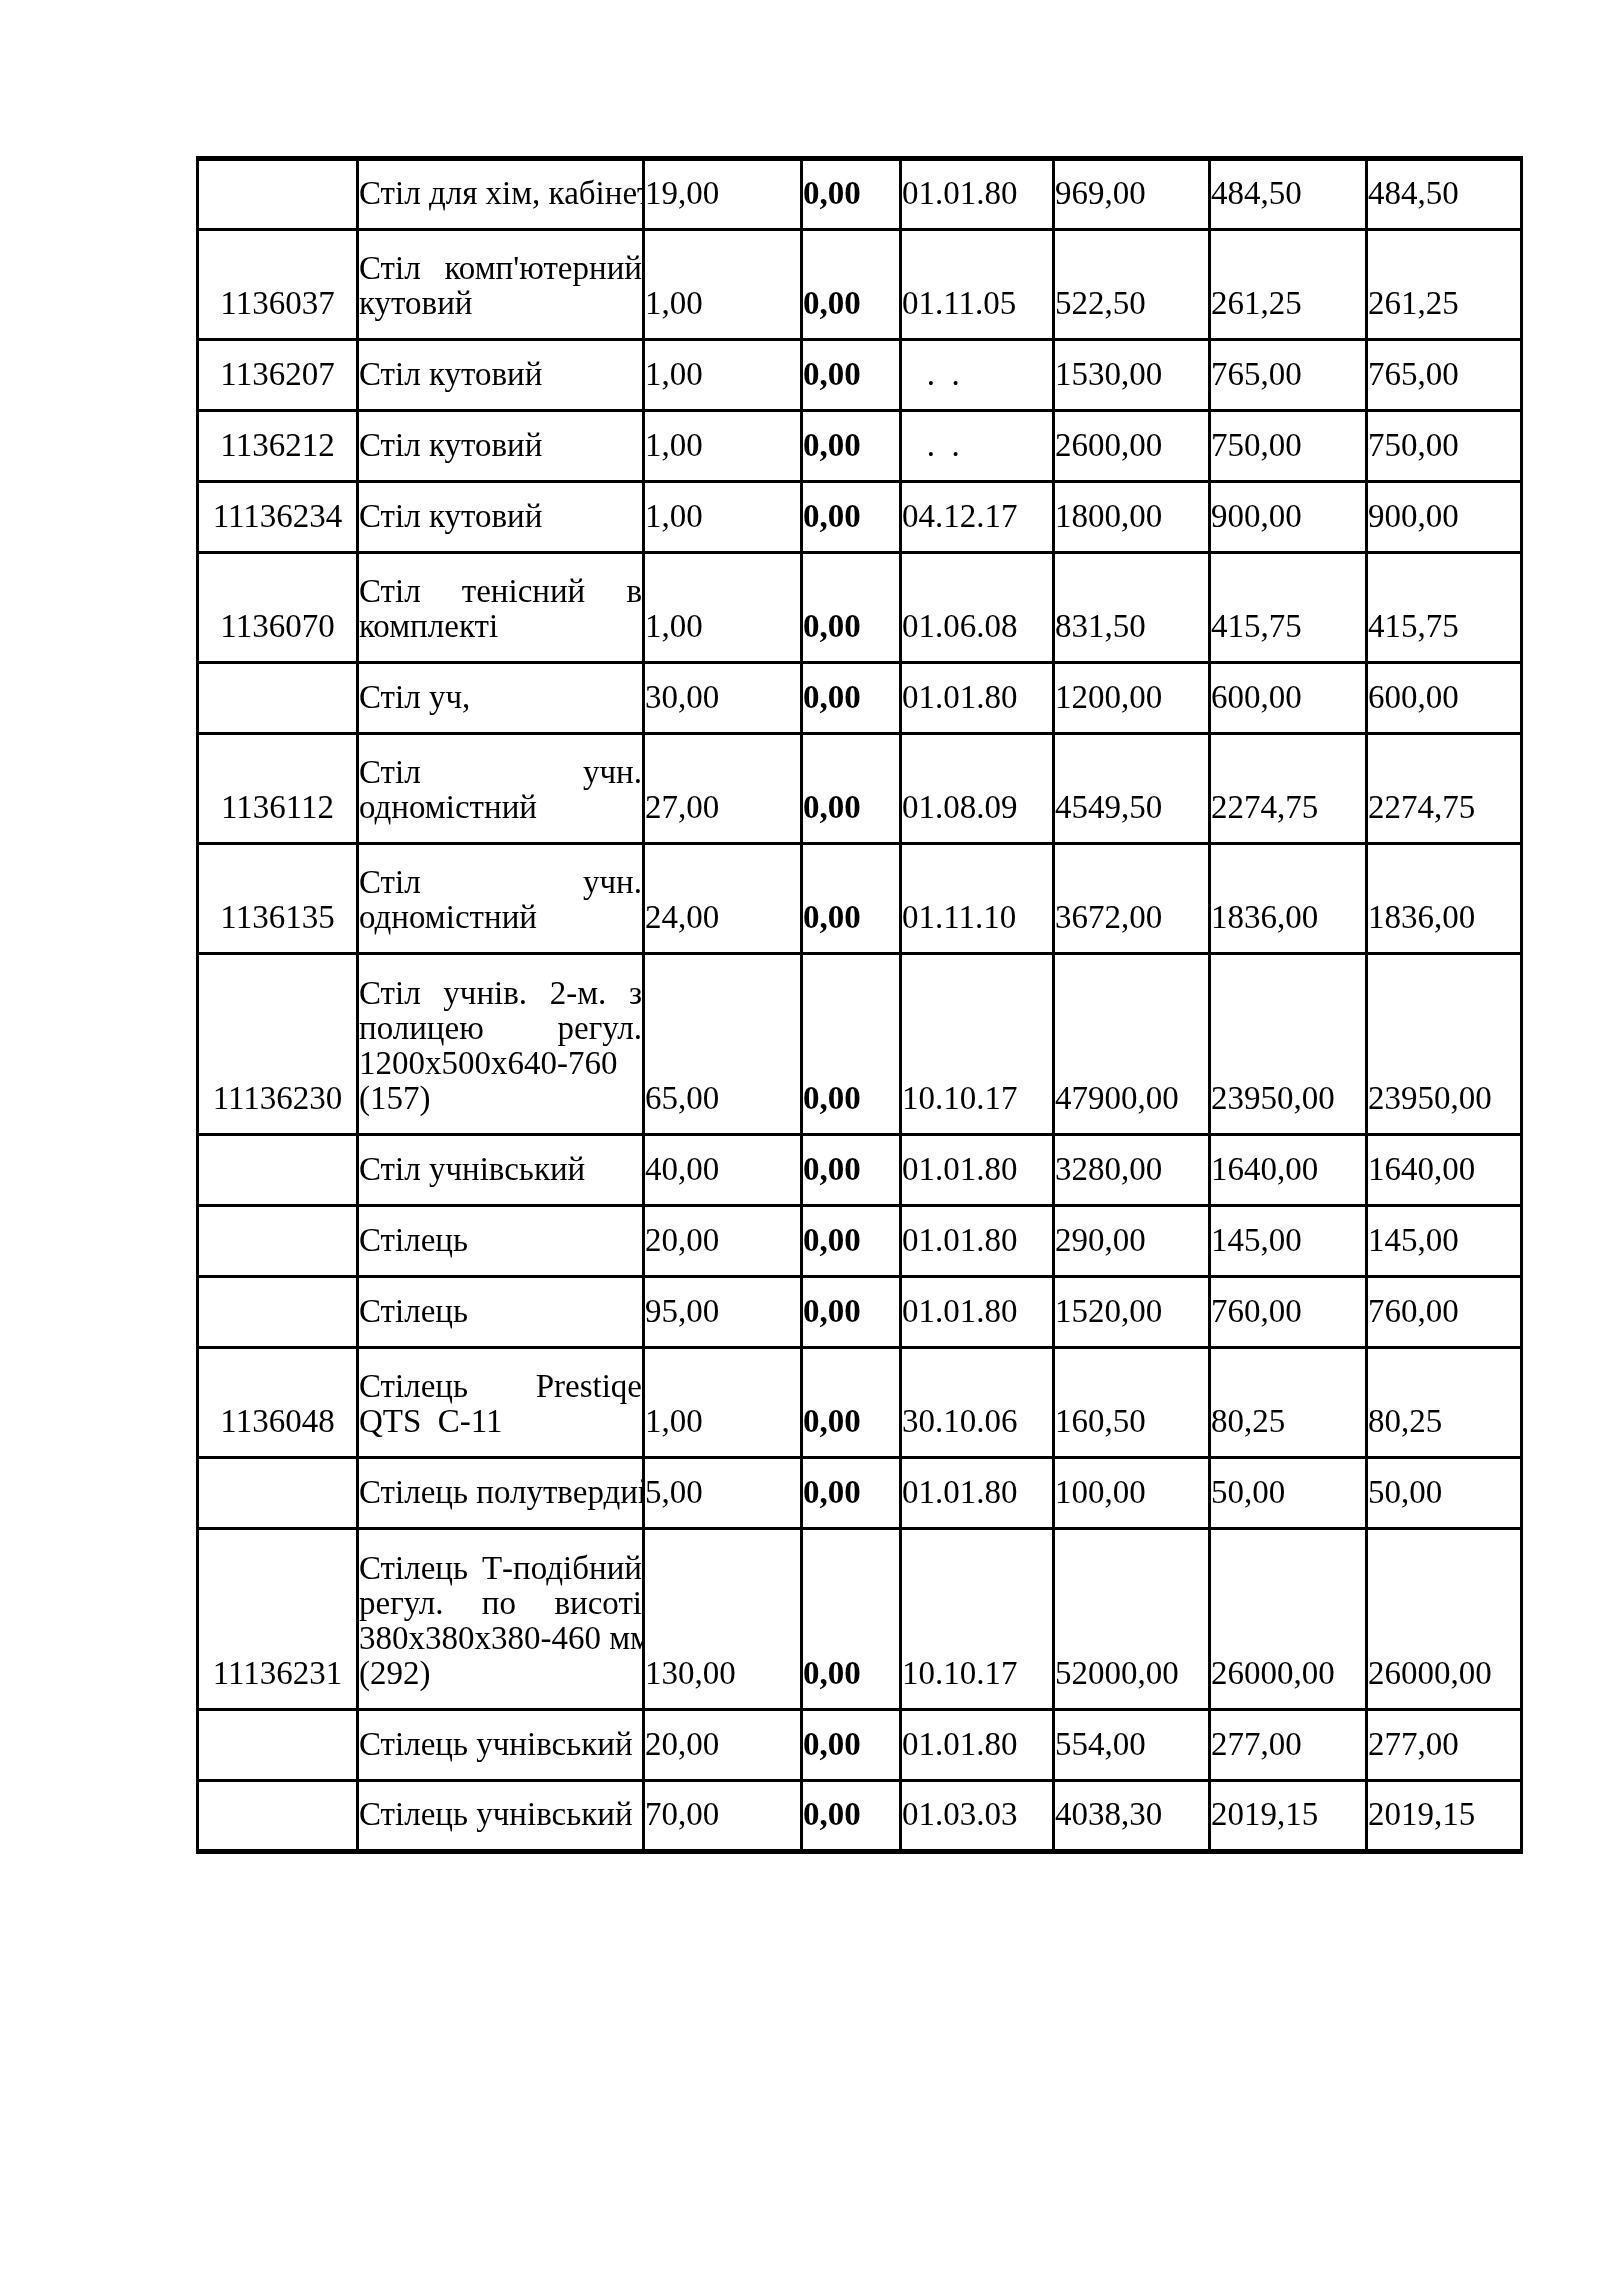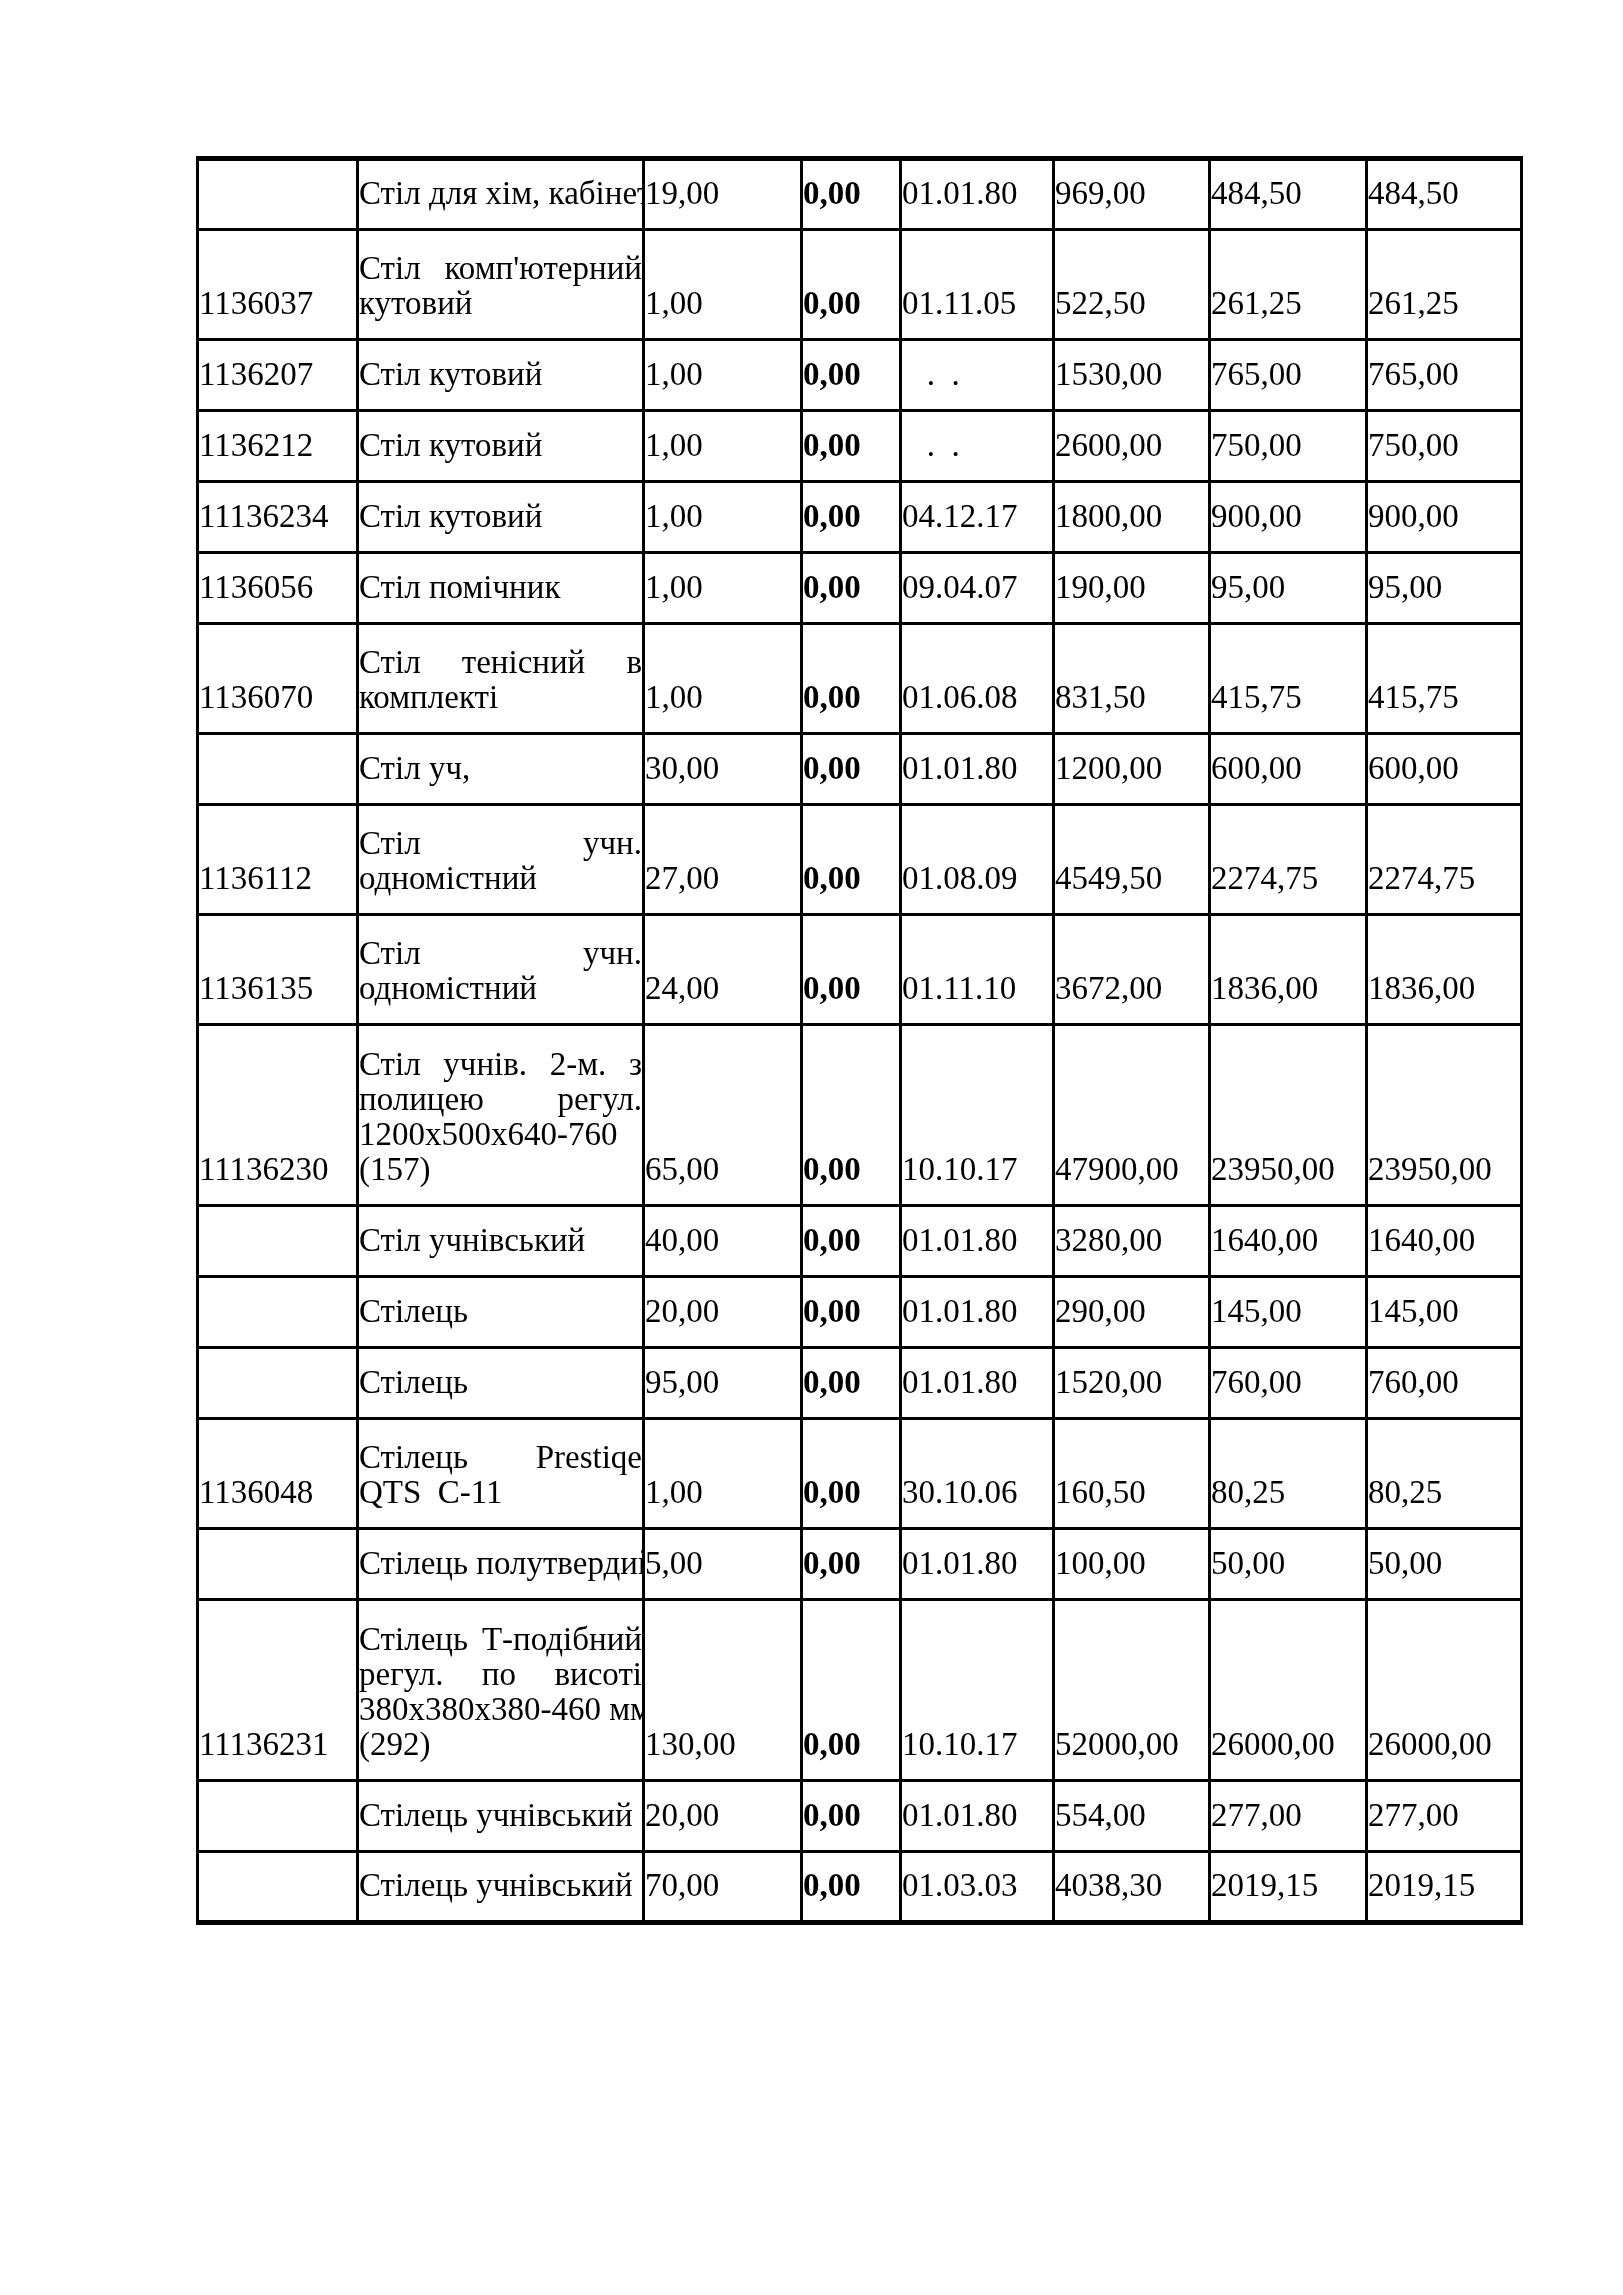--- a/index.html
+++ b/index.html
@@ -38,21 +38,21 @@
     vertical-align: bottom;
     padding: 0 0 17px 0;
     font-size: 33px;
     line-height: 35px;
     overflow: hidden;
     background: #ffffff;
   }
   tr.h1 { height: 71px; }
   tr.h2 { height: 110px; }
   tr.h4 { height: 181px; }
-  td.c-id     { padding-left: 17.7px; white-space: pre; }
+  td.c-id     { padding-left: 17.7px; white-space: pre; text-align: center; }
   td.c-name   { padding-left: 9.8px; padding-right: 2px; }
   td.c-qty    { padding-left: 12.4px; white-space: pre; }
   td.c-zero   { padding-left: 9.2px; white-space: pre; font-weight: bold; }
   td.c-date   { padding-left: 9.2px; white-space: pre; }
   td.c-total  { padding-left: 9.2px; white-space: pre; }
   td.c-half-1 { padding-left: 9.8px; white-space: pre; }
   td.c-half-2 { padding-left: 9.2px; white-space: pre; }
   .nline {
     white-space: nowrap;
   }
@@ -131,32 +131,20 @@
           <td class="c-name">
             <div class="nline">Стіл кутовий</div>
           </td>
           <td class="c-qty">1,00</td>
           <td class="c-zero">0,00</td>
           <td class="c-date">04.12.17</td>
           <td class="c-total">1800,00</td>
           <td class="c-half-1">900,00</td>
           <td class="c-half-2">900,00</td>
         </tr>
-        <tr class="h1">
-          <td class="c-id">1136056</td>
-          <td class="c-name">
-            <div class="nline">Стіл помічник</div>
-          </td>
-          <td class="c-qty">1,00</td>
-          <td class="c-zero">0,00</td>
-          <td class="c-date">09.04.07</td>
-          <td class="c-total">190,00</td>
-          <td class="c-half-1">95,00</td>
-          <td class="c-half-2">95,00</td>
-        </tr>
         <tr class="h2">
           <td class="c-id">1136070</td>
           <td class="c-name">
             <div class="nline jline">Стіл тенісний в</div>
             <div class="nline">комплекті</div>
           </td>
           <td class="c-qty">1,00</td>
           <td class="c-zero">0,00</td>
           <td class="c-date">01.06.08</td>
           <td class="c-total">831,50</td>

